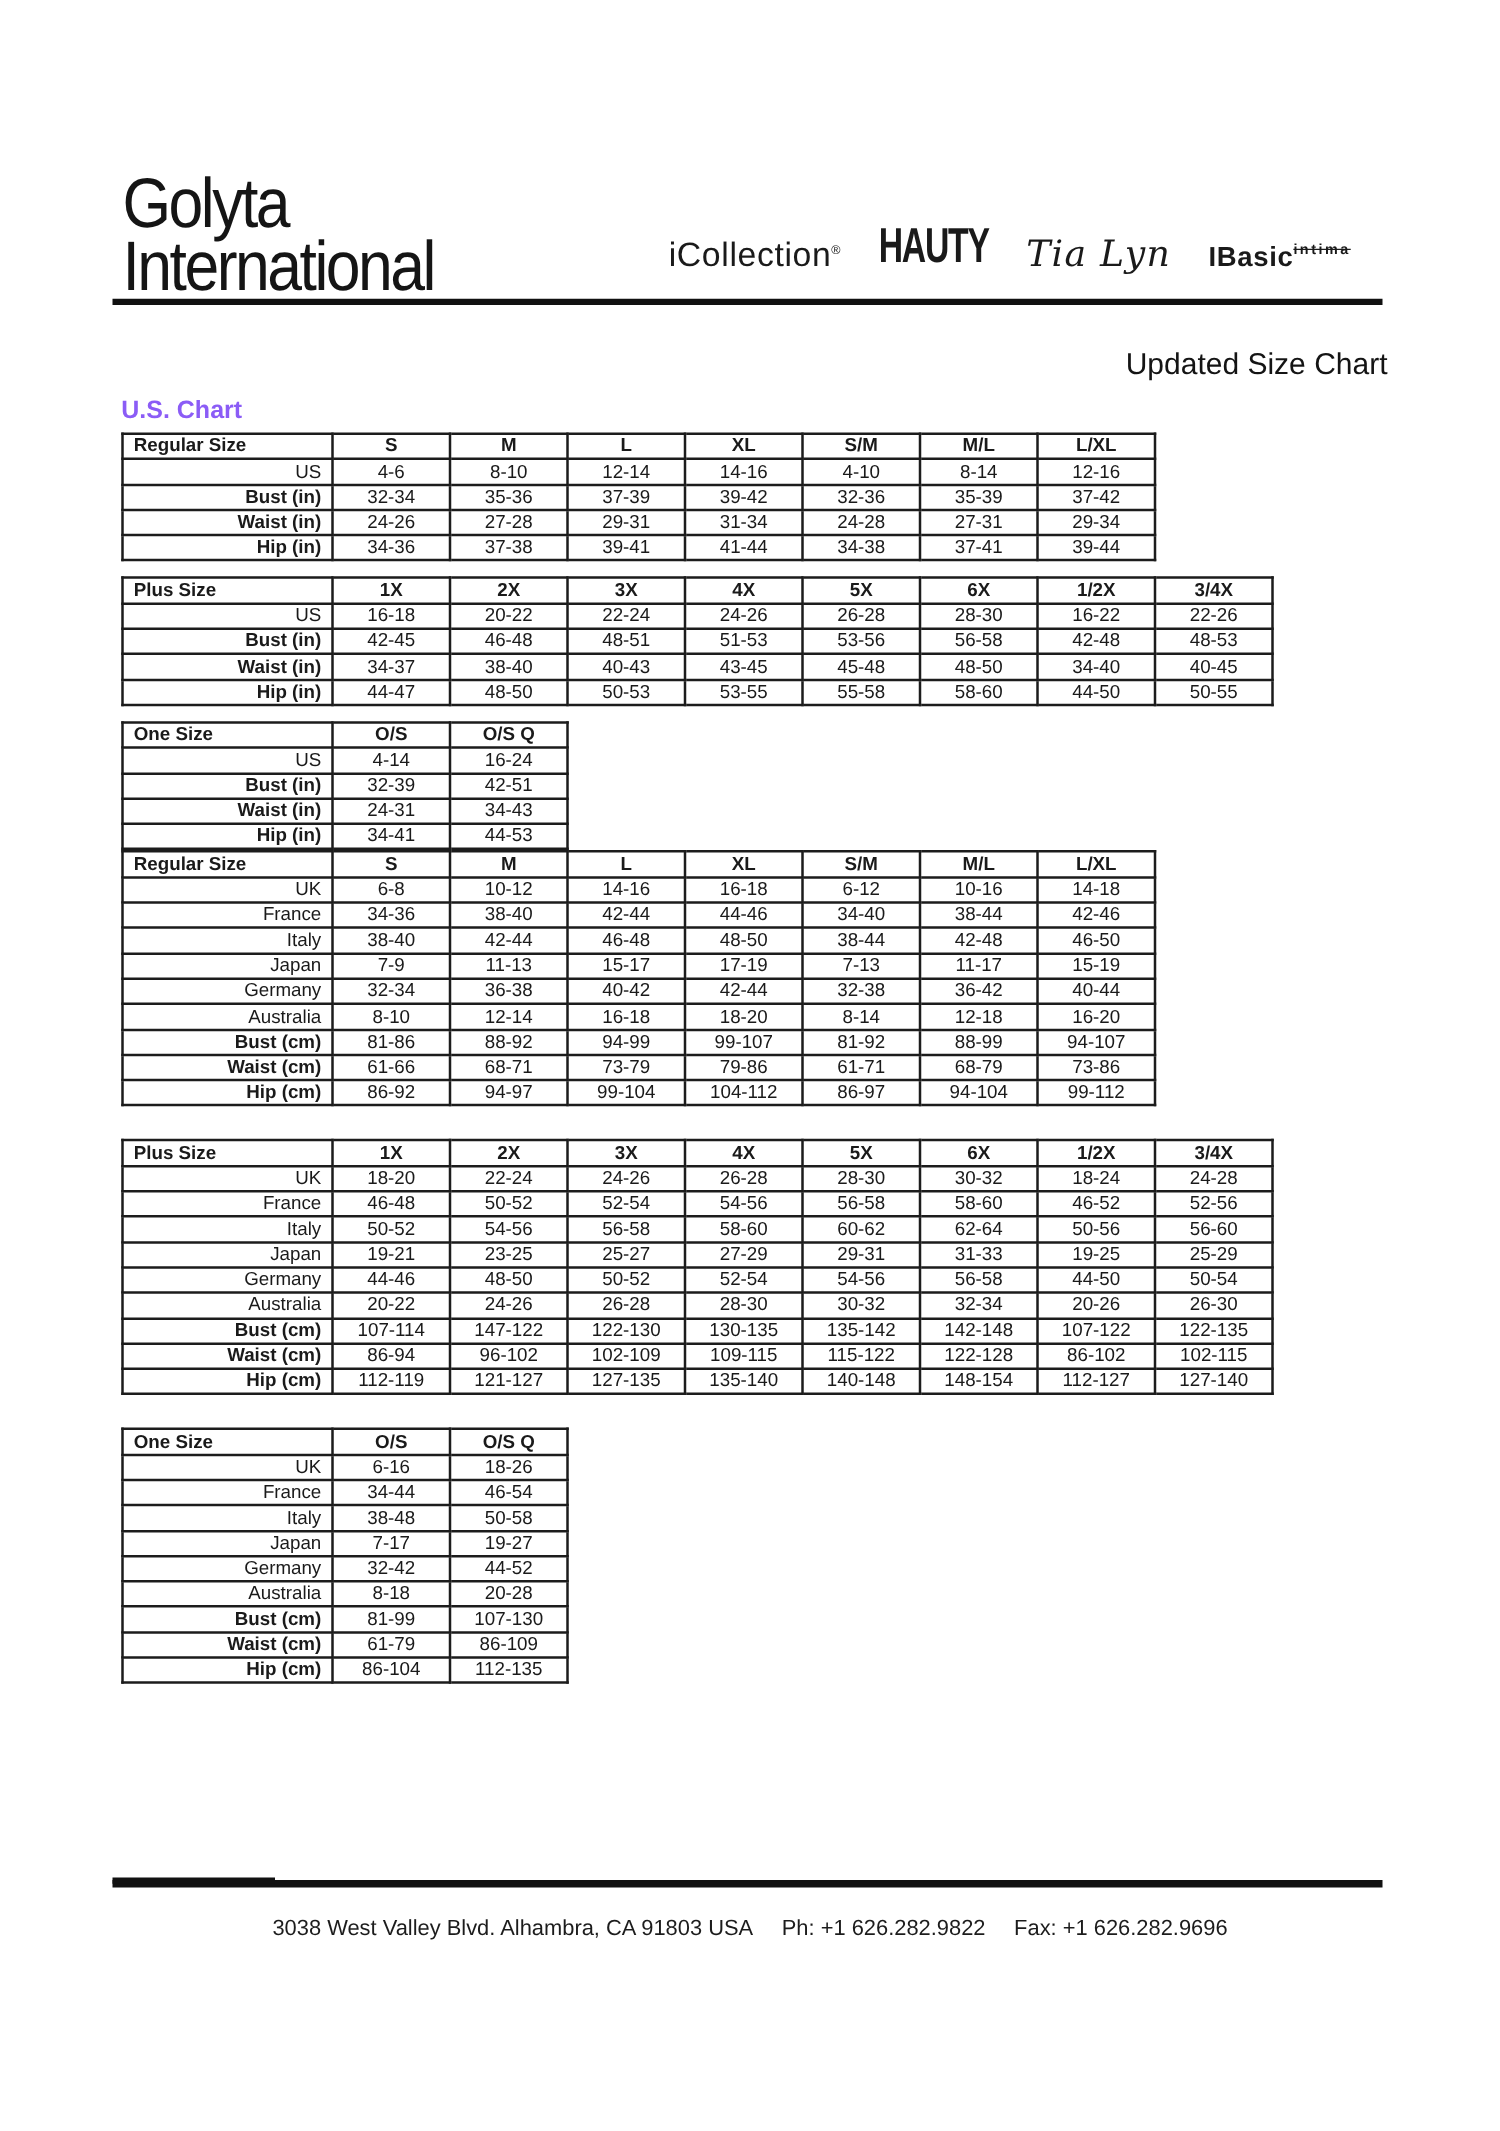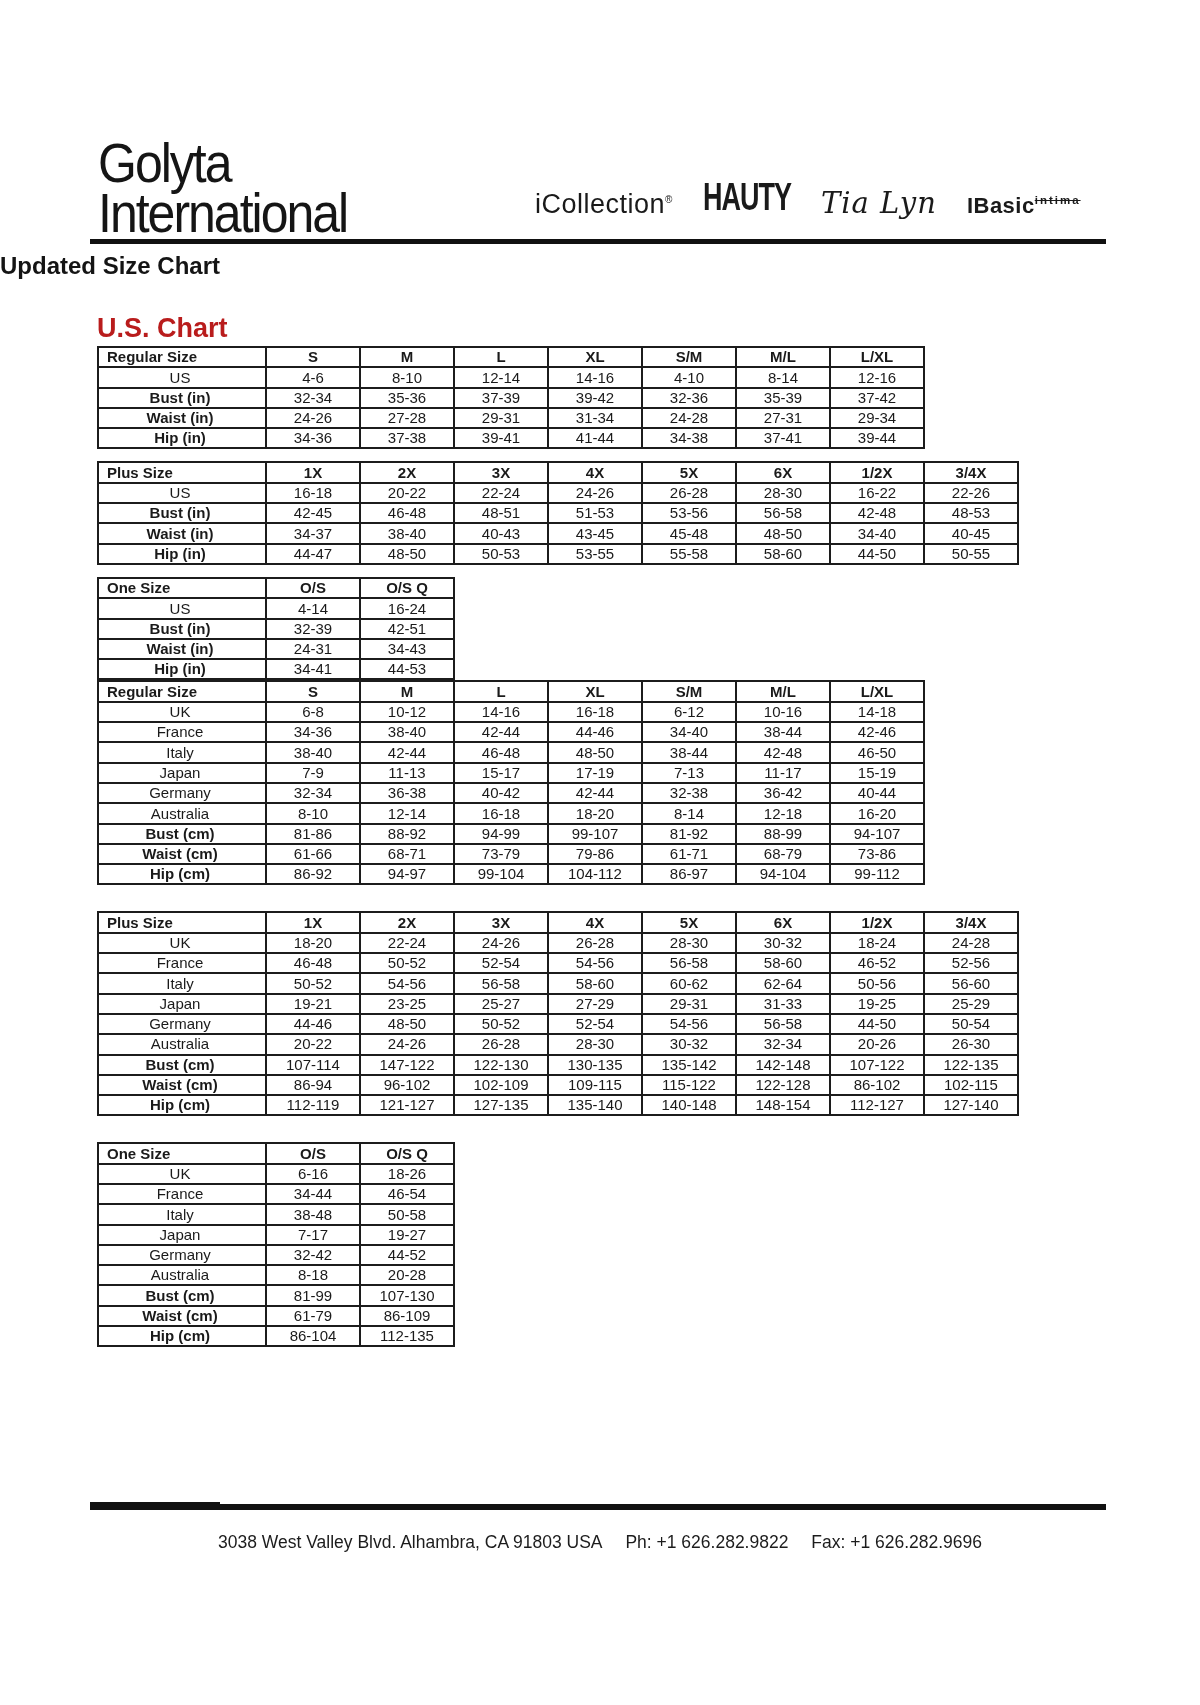--- a/index.html
+++ b/index.html
@@ -34,46 +34,46 @@
   .b-tialyn { font-family: "DejaVu Serif", serif; font-style: italic; font-size: 29px; letter-spacing: 1px; }
   .b-ibasic { display: inline-flex; flex-direction: row; line-height: 1; }
   .b-ibasic .main { font-size: 22px; font-weight: 800; letter-spacing: 0.5px; }
   .b-ibasic .sub  { font-size: 11.5px; font-weight: 800; letter-spacing: 2px; text-decoration: line-through; }
   .rule-top {
     position: absolute; left: 90px; top: 239px; width: 1016px; height: 5px; background: #111;
   }
 
   
   .doc-title {
-    position: absolute; left: 0; top: 252px; width: 1110px;
-    text-align: left; font-size: 24px; font-weight: 700; color: #141414;
+    position: absolute; left: 0; top: 278px; width: 1110px;
+    text-align: right; font-size: 24px; font-weight: 400; color: #141414;
   }
 
   
   main { position: absolute; left: 97px; top: 314px; width: 1060px; }
   h2.section-heading {
-    font-size: 27px; line-height: 29px; margin: 0 0 3px 0; font-weight: 700; color: #b91c1c;
+    font-size: 20px; line-height: 29px; margin: 0 0 3px 0; font-weight: 700; color: #8b5cf6;
   }
   h2.intl { margin-top: 90px; }
 
   .tbl-host { margin: 0; }
   .tbl-host + .tbl-host { margin-top: 12px; }
   section.intl-section .tbl-host + .tbl-host { margin-top: 26px; }
 
   table.size-table { border-collapse: collapse; table-layout: fixed; }
   table.size-table th, table.size-table td {
     border: 2px solid #1c1c1c;
     height: 18.3px; padding: 0 4px;
     font-size: 15px; line-height: 1.05;
     text-align: center; font-weight: 400;
     overflow: hidden; white-space: nowrap;
   }
   table.size-table thead th { font-weight: 700; }
   table.size-table th.corner { text-align: left; padding-left: 8px; }
-  table.size-table td.rlabel { padding-right: 8px; }
+  table.size-table td.rlabel { text-align: right; padding-right: 8px; }
   table.size-table td.rlabel.bold { font-weight: 700; border-radius: 10px; }
 
   
   .rule-bottom {
     position: absolute; left: 90px; top: 1504px; width: 1016px; height: 6px; background: #111;
   }
   .rule-bottom::before {
     content: ""; position: absolute; left: 0; top: -2px; width: 130px; height: 5px; background: #111;
   }
   .footer-line {

